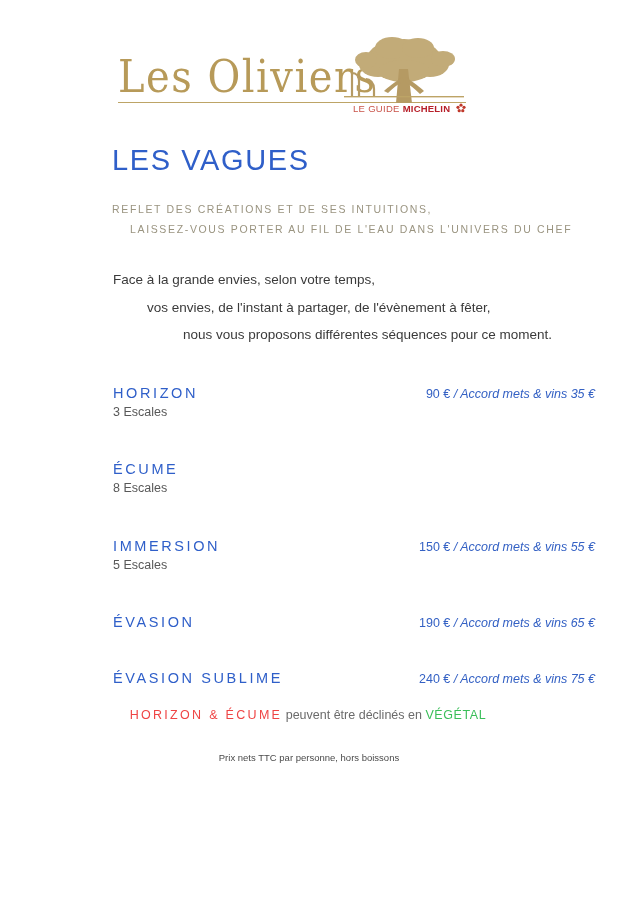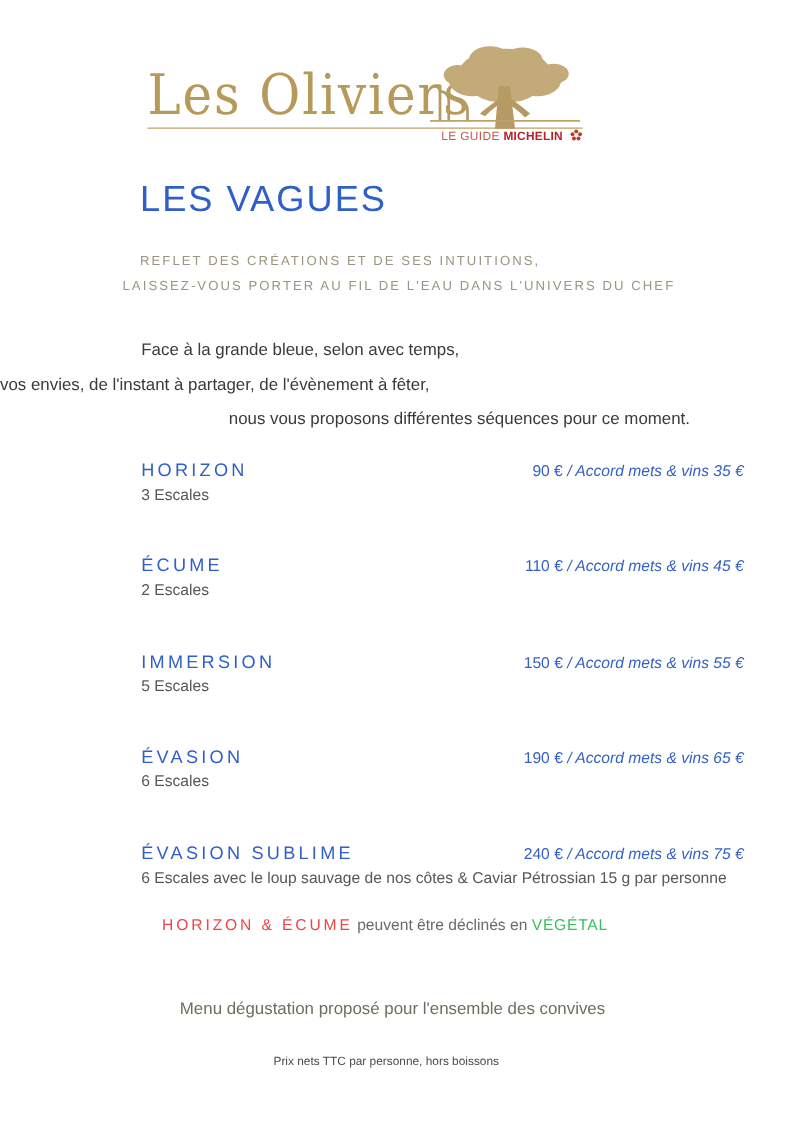--- a/index.html
+++ b/index.html
@@ -97,35 +97,35 @@
   }
 
   .lead-block {
     margin: 24px 0 0 0;
     color: #9a9480;
     font-size: 10.5px;
     letter-spacing: 1.65px;
     line-height: 1.95;
   }
   .lead-1 { margin-left: 112px; }
-  .lead-2 { margin-left: 81px; padding-left: 17px; }
+  .lead-2 { margin-left: 113px; padding-left: 17px; }
 
   .intro-block {
     margin: 26px 0 0 0;
     color: #3a3a3a;
     font-size: 13.5px;
     line-height: 2.05;
   }
   .intro-1 { margin-left: 113px; }
-  .intro-2 { }
+  .intro-2 { margin-left: 147px; }
   .intro-3 { margin-left: 183px; }
 
   
   .menu-list {
-    margin: 20px 0 0 0;
+    margin: 36px 0 0 0;
     padding: 0 45px 0 113px;
   }
   .menu-item {
     margin-bottom: 40px;
   }
   .menu-item:last-child { margin-bottom: 0; }
   .menu-row {
     display: flex;
     align-items: baseline;
     justify-content: space-between;
@@ -243,68 +243,64 @@
 <div class="page">
 
   <h1 class="section-title">LES VAGUES</h1>
 
   <div class="lead-block">
     <div class="lead-1">REFLET DES CRÉATIONS ET DE SES INTUITIONS,</div>
     <div class="lead-2">LAISSEZ-VOUS PORTER AU FIL DE L'EAU DANS L'UNIVERS DU CHEF</div>
   </div>
 
   <div class="intro-block">
-    <div class="intro-1">Face à la grande bleue, selon avec temps,</div>
+    <div class="intro-1">Face à la grande envies, selon votre temps,</div>
     <div class="intro-2">vos envies, de l'instant à partager, de l'évènement à fêter,</div>
     <div class="intro-3">nous vous proposons différentes séquences pour ce moment.</div>
   </div>
 
   <div class="menu-list">
 
     <div class="menu-item">
       <div class="menu-row">
         <span class="menu-name">HORIZON</span>
         <span class="menu-price"><span class="price-amount">90 €</span><span class="price-pairing"> / Accord mets &amp; vins 35 €</span></span>
       </div>
       <div class="menu-desc">3 Escales</div>
     </div>
 
     <div class="menu-item">
       <div class="menu-row">
         <span class="menu-name">ÉCUME</span>
-        <span class="menu-price"><span class="price-amount">110 €</span><span class="price-pairing"> / Accord mets &amp; vins 45 €</span></span>
-      </div>
-      <div class="menu-desc">2 Escales</div>
+      </div>
+      <div class="menu-desc">8 Escales</div>
     </div>
 
     <div class="menu-item">
       <div class="menu-row">
         <span class="menu-name">IMMERSION</span>
         <span class="menu-price"><span class="price-amount">150 €</span><span class="price-pairing"> / Accord mets &amp; vins 55 €</span></span>
       </div>
       <div class="menu-desc">5 Escales</div>
     </div>
 
     <div class="menu-item">
       <div class="menu-row">
         <span class="menu-name">ÉVASION</span>
         <span class="menu-price"><span class="price-amount">190 €</span><span class="price-pairing"> / Accord mets &amp; vins 65 €</span></span>
       </div>
-      <div class="menu-desc">6 Escales</div>
     </div>
 
     <div class="menu-item">
       <div class="menu-row">
         <span class="menu-name">ÉVASION SUBLIME</span>
         <span class="menu-price"><span class="price-amount">240 €</span><span class="price-pairing"> / Accord mets &amp; vins 75 €</span></span>
       </div>
-      <div class="menu-desc">6 Escales avec le loup sauvage de nos côtes &amp; Caviar Pétrossian 15 g par personne</div>
     </div>
 
   </div>
 
   <div class="veg-note"><span class="veg-names">HORIZON &amp; ÉCUME</span><span> peuvent être déclinés en </span><span class="veg-word">VÉGÉTAL</span></div>
 
-  <div class="tasting-note">Menu dégustation proposé pour l'ensemble des convives</div>
 
   <div class="footer-note">Prix nets TTC par personne, hors boissons</div>
 
 </div>
 
 </body></html>

